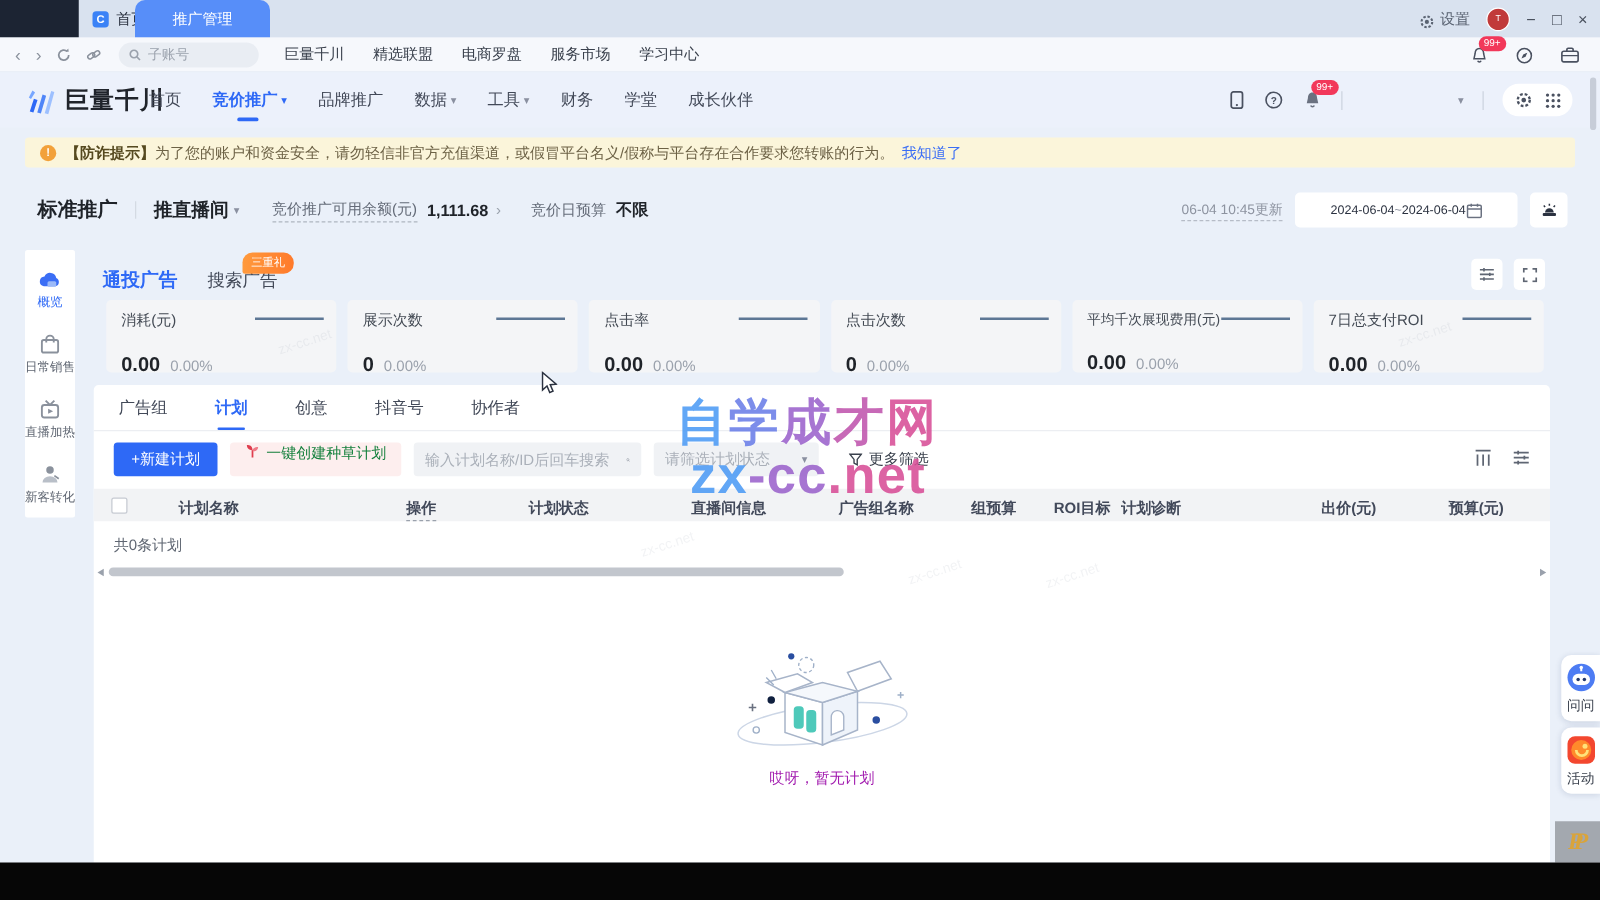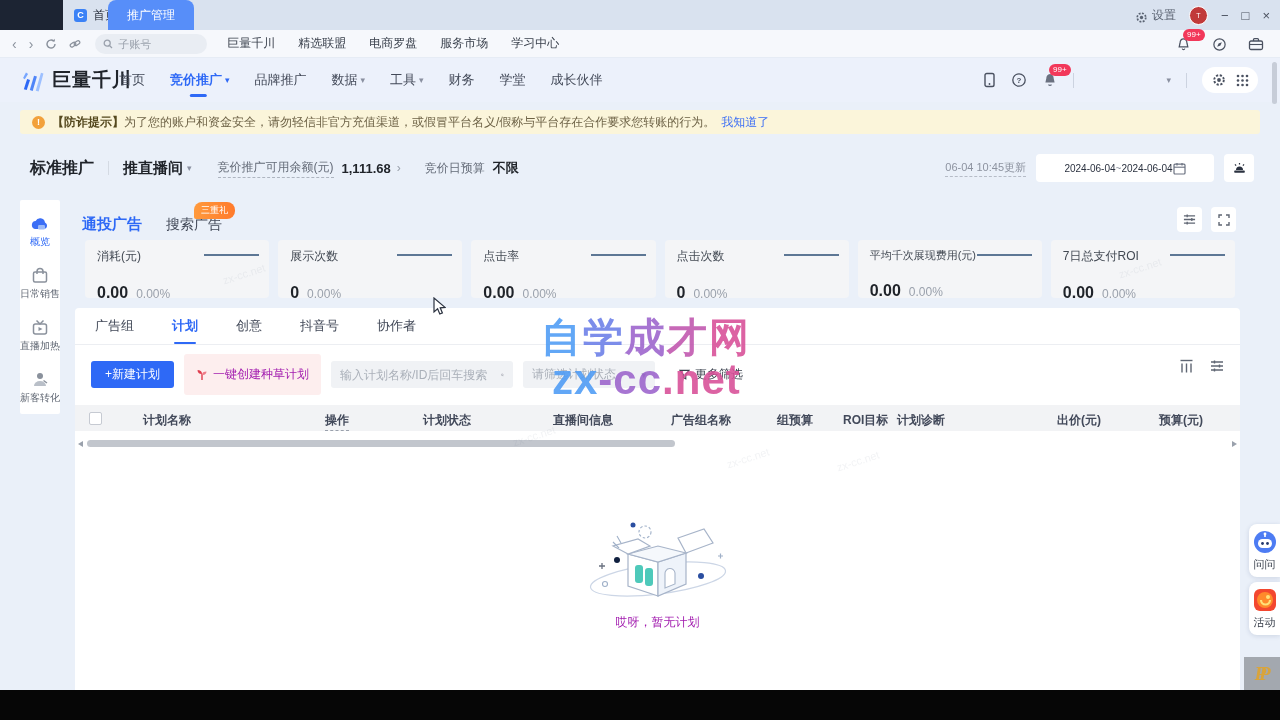--- a/index.html
+++ b/index.html
@@ -3,21 +3,21 @@
 <meta charset="utf-8">
 <style>
   *{box-sizing:border-box;margin:0;padding:0}
   html,body{width:1280px;height:720px;overflow:hidden;font-family:"Liberation Sans","DejaVu Sans",sans-serif;color:#1f2329;background:#eaf0f9;position:relative}
   svg{display:block}
   
   .tabbar{position:absolute;top:0;left:0;right:0;height:30px;background:#d9e2ef}
   .corner{position:absolute;left:0;top:0;width:63px;height:30px;background:#1c2433}
   .tab-home{position:absolute;left:66px;top:0;height:30px;display:flex;align-items:center;gap:6px;padding:0 8px;font-size:12px;color:#2b3240}
   .tab-home-ic{width:13px;height:13px;border-radius:3px;background:#3b82f6;color:#fff;font-size:9px;font-weight:bold;display:flex;align-items:center;justify-content:center}
-  .tab-active{position:absolute;left:108px;top:0;width:86px;height:30px;background:#578ef9;border-radius:8px 8px 0 0;color:#fff;font-size:12px;display:flex;align-items:center;justify-content:center}
+  .tab-active{position:absolute;left:108px;top:0;width:108px;height:30px;background:#578ef9;border-radius:8px 8px 0 0;color:#fff;font-size:12px;display:flex;align-items:center;justify-content:center}
   .tab-controls{position:absolute;right:10px;top:0;height:30px;display:flex;align-items:center;gap:13px;color:#5a6372;font-size:12px}
   .gearpair{display:flex;align-items:flex-end;gap:4px}
   .avatar{width:19px;height:19px;border-radius:50%;background:#c13a3a;border:1px solid #fff;color:#fff;font-size:7px;display:flex;align-items:center;justify-content:center}
   .winbtn{font-size:13px;color:#4a515e}
   
   .navbar{position:absolute;top:30px;left:0;right:0;height:28px;background:#f6f8fc;display:flex;align-items:center;border-bottom:1px solid #e6ecf5}
   .nav-arrows{display:flex;align-items:center;gap:12px;margin-left:12px;color:#8a919c;font-size:14px}
   .search-pill{margin-left:14px;width:112px;height:20px;background:#e9edf3;border-radius:10px;display:flex;align-items:center;padding:0 8px;gap:5px}
   .search-pill input{border:none;outline:none;background:transparent;width:80px;font-size:11px;color:#3a414d}
   .search-pill input::placeholder{color:#9aa1ac}
@@ -79,21 +79,21 @@
   .card-val{font-size:16px;font-weight:bold}
   .card-pct{font-size:12px;color:#9aa1ac}
   
   .panel{position:absolute;top:308px;left:75px;width:1165px;height:382px;background:#fff;border-radius:4px 4px 0 0}
   .plantabs{display:flex;gap:38px;padding:9px 20px 0 20px;font-size:13px;color:#424958;border-bottom:1px solid #eceef2}
   .plantab{padding-bottom:9px;position:relative}
   .plantab.active{color:#2e69f6;font-weight:bold}
   .plantab.active::after{content:"";position:absolute;left:2px;right:2px;bottom:0;height:2px;background:#2e69f6;border-radius:1px}
   .toolbar{display:flex;align-items:center;gap:10px;padding:9px 16px;position:relative}
   .btn-primary{height:27px;padding:0 14px;background:#2e69f6;color:#fff;font-size:12px;border:none;border-radius:3px;display:flex;align-items:center}
-  .btn-seed{height:41px;padding:0 12px;background:#fdeeee;color:#a21caf;font-size:12px;border:none;border-radius:3px;display:flex;align-items:center;gap:5px}
+  .btn-seed{height:27px;padding:0 12px;background:#fdeeee;color:#15803d;font-size:12px;border:none;border-radius:3px;display:flex;gap:5px}
   .tool-search{width:182px;height:27px;background:#f0f2f5;border-radius:3px;display:flex;align-items:center;padding:0 9px;gap:6px}
   .tool-search input{flex:1;border:none;outline:none;background:transparent;font-size:12px;color:#3a414d}
   .tool-search input::placeholder{color:#aab0b9}
   .tool-select{width:132px;height:27px;background:#f0f2f5;border-radius:3px;display:flex;align-items:center;justify-content:space-between;padding:0 9px;font-size:12px;color:#aab0b9}
   .more-filter{display:flex;align-items:center;gap:5px;font-size:12px;color:#3a414d;margin-left:14px}
   .toolbar-icons{position:absolute;right:16px;top:14px;display:flex;gap:16px}
   .thead{position:relative;height:26px;background:#f2f3f5;margin-top:1px}
   .th{position:absolute;top:7px;font-size:12px;font-weight:bold;color:#42495a;white-space:nowrap}
   .th.dashed{border-bottom:1px dashed #9aa1ac;padding-bottom:1px}
   .cbx{position:absolute;left:14px;top:7px;width:13px;height:13px;background:#fff;border:1px solid #c6cad2;border-radius:2px}
@@ -478,20 +478,21 @@
     <span class="th dashed" style="left:250px">操作</span>
     <span class="th" style="left:348px">计划状态</span>
     <span class="th" style="left:478px">直播间信息</span>
     <span class="th" style="left:596px">广告组名称</span>
     <span class="th" style="left:702px">组预算</span>
     <span class="th" style="left:768px">ROI目标</span>
     <span class="th" style="left:822px">计划诊断</span>
     <span class="th" style="left:982px">出价(元)</span>
     <span class="th" style="left:1084px">预算(元)</span>
   </div>
+  <div class="countrow">共0条计划</div>
   <div class="hscroll">
     <span class="harrow left"></span>
     <span class="hthumb"></span>
     <span class="harrow right"></span>
   </div>
   <div class="empty">
     <svg width="150" height="92" viewBox="0 0 150 92">
       <ellipse cx="75" cy="63" rx="68" ry="15" fill="none" stroke="#ccd6e6" stroke-width="1.2" transform="rotate(-7 75 63)"></ellipse>
       <path d="M45 38 L45 70 L75 80 L75 46 Z" fill="#ffffff" stroke="#a7b4c9" stroke-width="1.2"></path>
       <path d="M75 46 L103 37 L103 68 L75 80 Z" fill="#eef3fa" stroke="#a7b4c9" stroke-width="1.2"></path>

